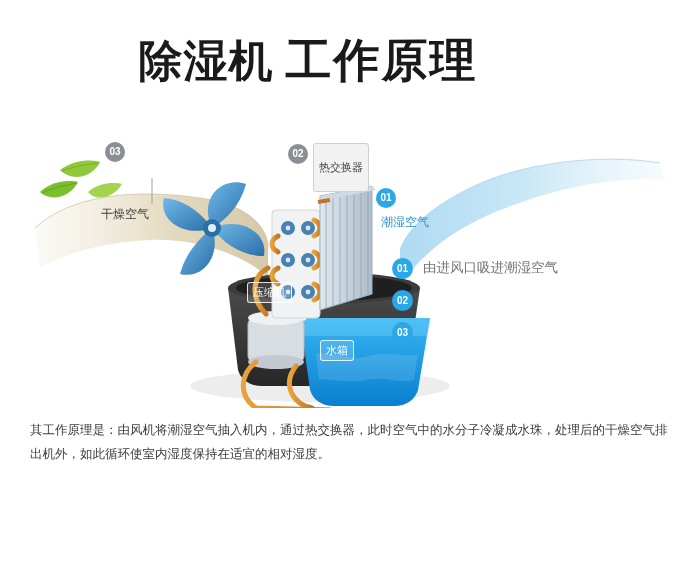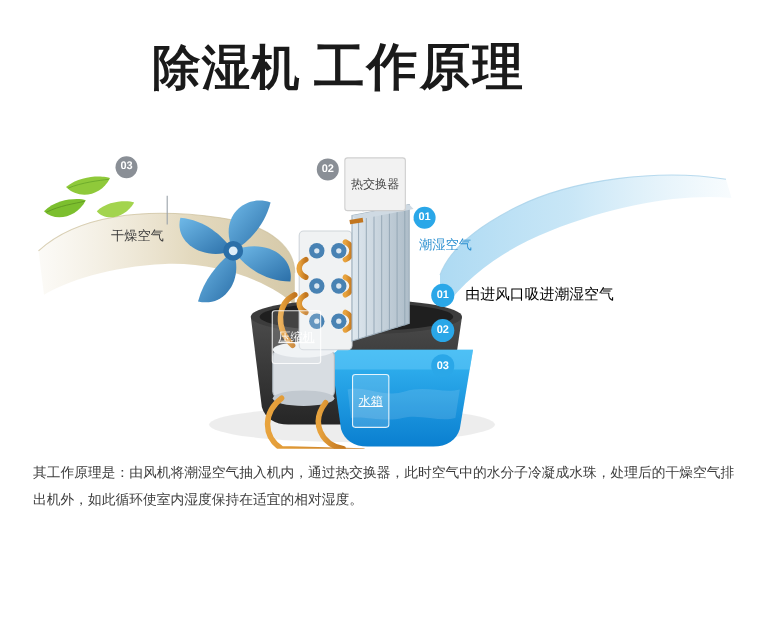--- a/index.html
+++ b/index.html
@@ -87,23 +87,22 @@
     padding: 16px 5px;
     white-space: nowrap;
   }
   .whitelabel {
     position: absolute;
     font-size: 11px;
     color: #ffffff;
     background: rgba(255,255,255,0.16);
     border: 1px solid rgba(255,255,255,0.85);
     border-radius: 3px;
-    padding: 16px 5px;
-    white-space: nowrap;
-    text-decoration: underline;
+    padding: 2px 5px;
+    white-space: nowrap;
   }
 
   
   .legend {
     position: absolute;
     left: 392px;
     top: 252px;
     width: 300px;
   }
   .legend-row {
@@ -119,21 +118,21 @@
     color: #fff;
     font-size: 10px;
     line-height: 21px;
     text-align: center;
     font-weight: bold;
     flex: 0 0 auto;
   }
   .legend-text {
     margin-left: 10px;
     font-size: 13.5px;
-    color: #000000;
+    color: #737373;
     white-space: nowrap;
   }
 
   
   .body-text {
     position: absolute;
     left: 30px;
     top: 418px;
     width: 640px;
     font-size: 12.5px;

